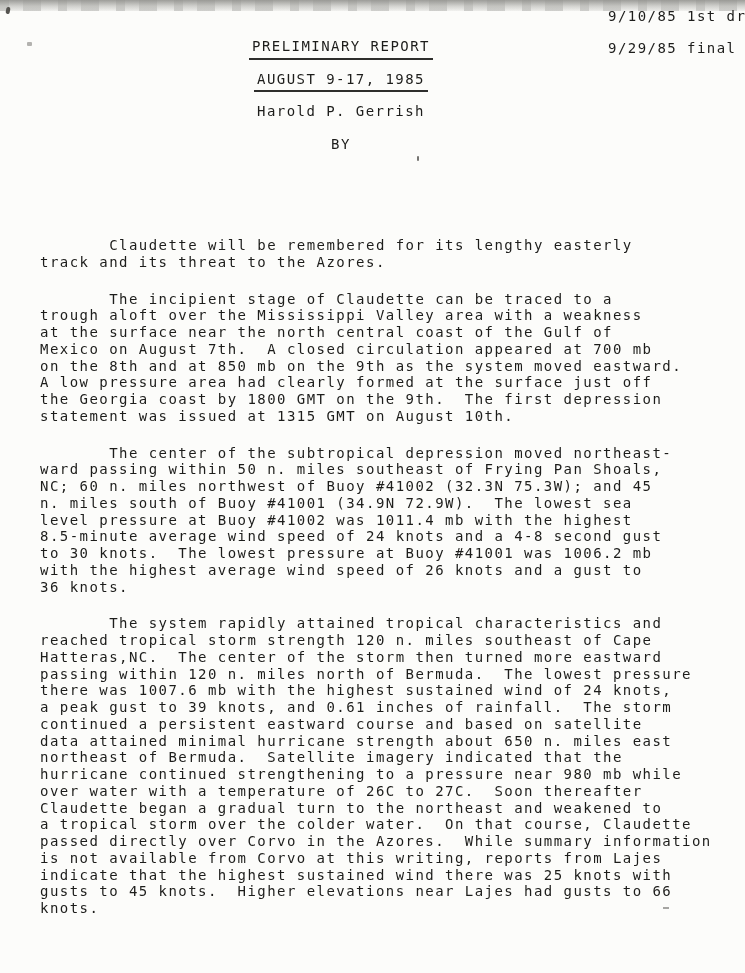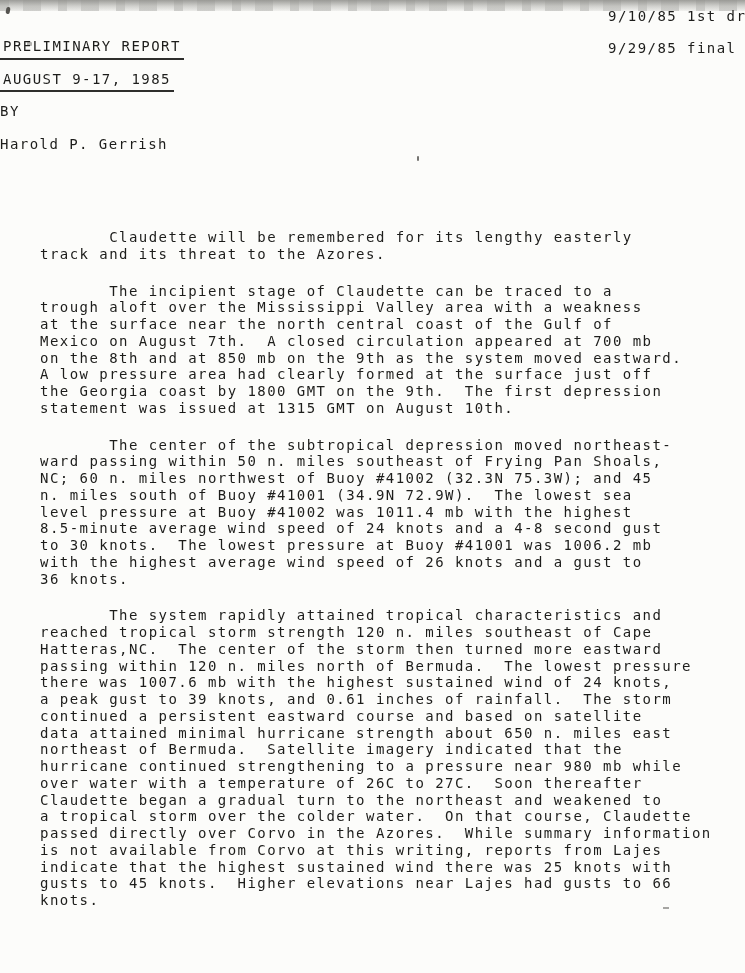--- a/index.html
+++ b/index.html
@@ -48,36 +48,37 @@
     white-space: nowrap;
   }
   .rev-line { white-space: nowrap; }
   .rev-line.second { margin-top: 15.25px; }
 
   .titles {
     position: absolute;
     left: 0;
     top: 38px;
     width: 682px;
+    text-align: center;
   }
   .t-row { height: 32.5px; }
   .t-underline {
     display: inline-block;
     padding: 0 3px 3px 3px;
     border-bottom: 2px solid #2e2e2c;
   }
 
   .body-text {
     position: absolute;
     left: 40px;
     top: 221px;
     width: 690px;
   }
   .para {
-    margin: 8px 0 20px 0;
+    margin: 16px 0 20px 0;
     white-space: pre;
   }
   .para:last-child { margin-bottom: 0; }
 </style>
 </head>
 <body>
 
 <div class="page">
 
   <div class="scan-band"></div>
@@ -92,24 +93,24 @@
   </div>
 
   <div class="titles mono">
     <div class="t-row">
       <span class="t-underline">PRELIMINARY REPORT</span>
     </div>
     <div class="t-row">
       <span class="t-underline">AUGUST 9-17, 1985</span>
     </div>
     <div class="t-row">
-      <span>BY</span>
+      <span>Harold P. Gerrish</span>
     </div>
     <div class="t-row">
-      <span>Harold P. Gerrish</span>
+      <span>BY</span>
     </div>
   </div>
 
   <div class="body-text mono">
     <p class="para">       Claudette will be remembered for its lengthy easterly
 track and its threat to the Azores.</p>
     <p class="para">       The incipient stage of Claudette can be traced to a
 trough aloft over the Mississippi Valley area with a weakness
 at the surface near the north central coast of the Gulf of
 Mexico on August 7th.  A closed circulation appeared at 700 mb

